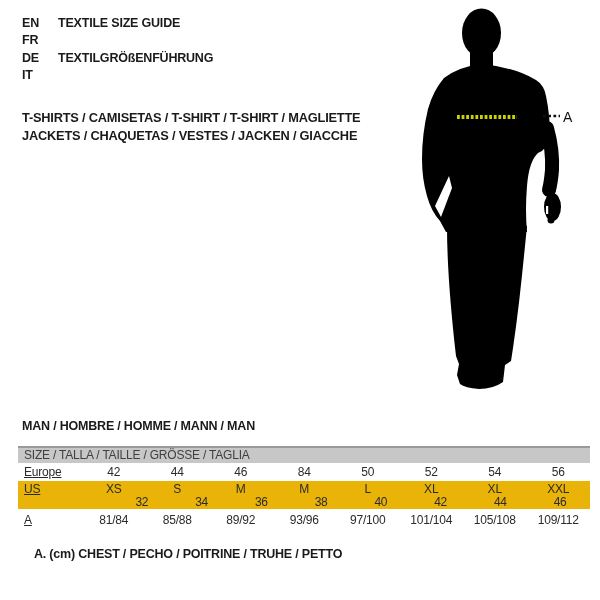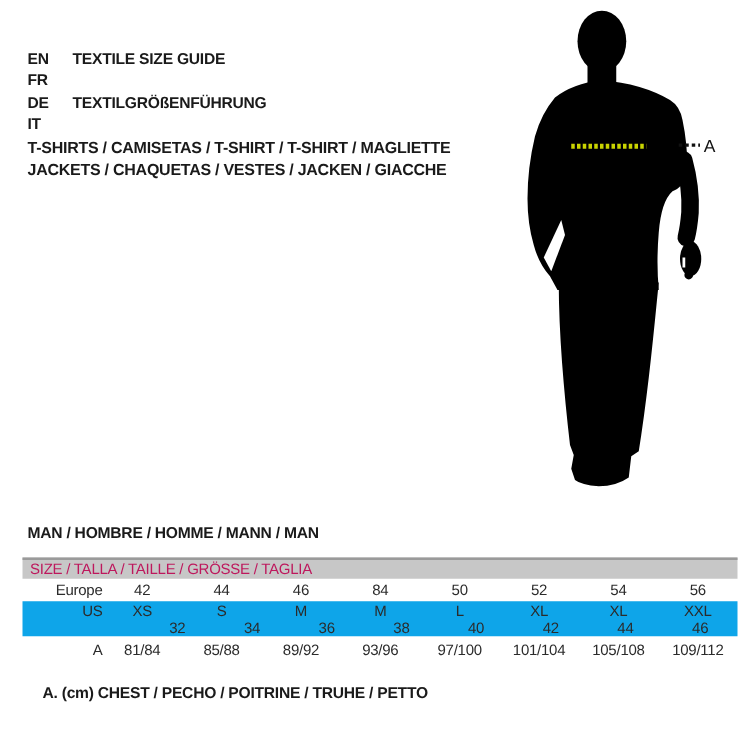--- a/index.html
+++ b/index.html
@@ -2,37 +2,37 @@
 <html><head>
 <meta charset="utf-8">
 <style>
   html,body{margin:0;padding:0;}
   body{
     width:600px;height:600px;background:#ffffff;position:relative;overflow:hidden;
     font-family:"Liberation Sans",sans-serif;color:#1a1a1a;
   }
   .abs{position:absolute;}
   
-  .lang-block{top:15px;left:22px;margin-top:24px;}
+  .lang-block{top:15px;left:22px;}
   .lang-row{display:flex;font-weight:bold;font-size:12.5px;line-height:17.3px;letter-spacing:-0.2px;}
   .lang-code{width:36px;}
   
   .cat-block{top:109px;left:22px;font-weight:bold;font-size:12.8px;line-height:17.5px;letter-spacing:-0.2px;}
   
   .figure-svg{top:0;left:0;}
   
   .man-title{top:418px;left:22px;font-weight:bold;font-size:12.5px;line-height:16px;letter-spacing:-0.2px;}
   
   .size-table{top:446px;left:18px;width:572px;font-size:12px;letter-spacing:-0.2px;}
-  .thead{background:#c7c7c7;border-top:2px solid #9a9a9a;height:15px;line-height:15px;padding-left:6px;color:#be185d;}
+  .thead{background:#c7c7c7;border-top:2px solid #9a9a9a;height:15px;line-height:15px;padding-left:6px;color:#404040;}
   .trow{display:grid;grid-template-columns:64px repeat(8,1fr);color:#2b2b2b;}
   .trow .cell{text-align:center;}
-  .trow .label{text-align:right;padding-left:6px;}
+  .trow .label{text-align:left;padding-left:6px;text-decoration:underline;}
   .r-europe{height:18px;line-height:18px;}
-  .band{background:#0ea5e9;}
+  .band{background:#eab308;}
   .r-us1{height:14px;line-height:16px;}
   .r-us2{height:14px;line-height:14px;padding-left:30px;}
   .r-a{height:20px;line-height:22px;}
   
   .footnote{top:547px;left:22px;font-weight:bold;font-size:12.5px;letter-spacing:-0.2px;margin-left:12px;}
 </style>
 </head>
 <body>
 
 <div class="abs lang-block">

